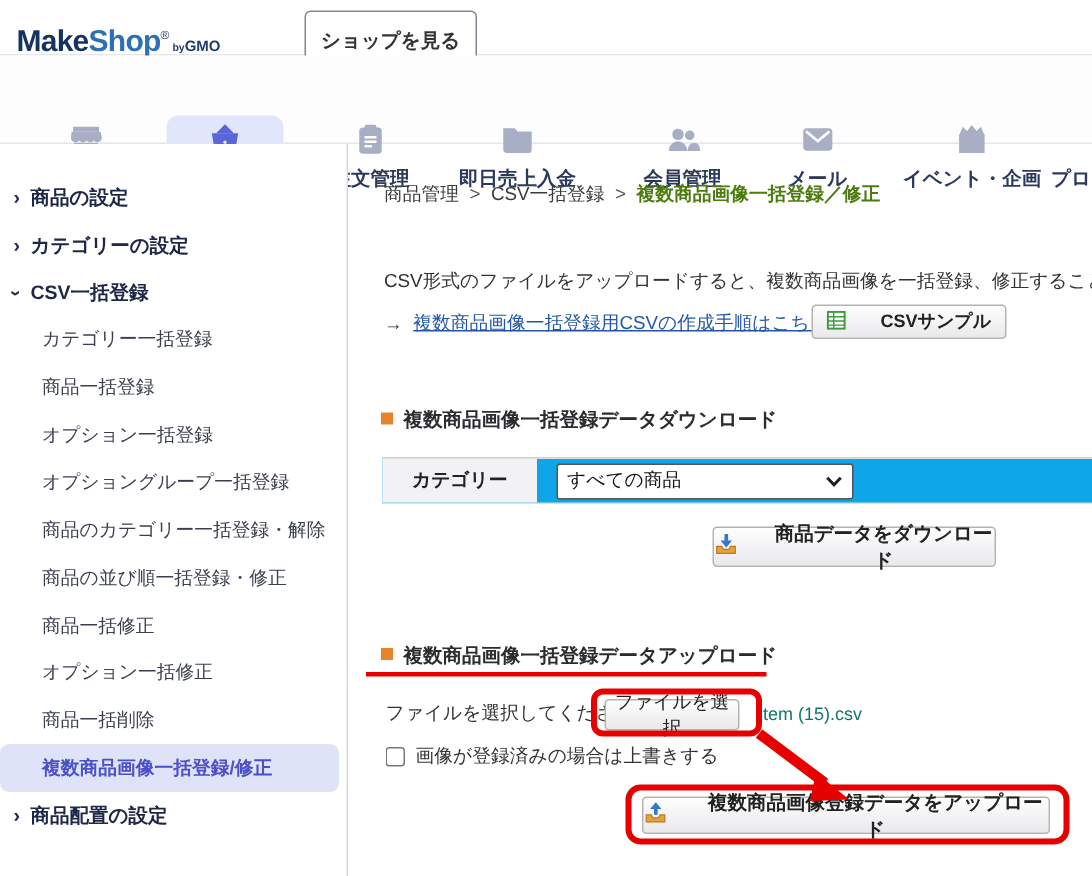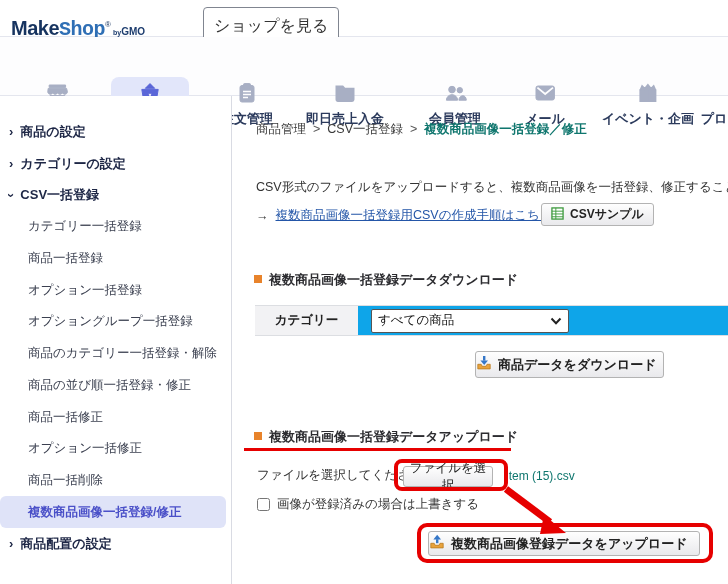--- a/index.html
+++ b/index.html
@@ -4,26 +4,26 @@
 <style>
   * { box-sizing: border-box; margin: 0; padding: 0; }
   html,body { background:#fff; }
   body { font-family: "Liberation Sans", sans-serif; }
   .screen { position:relative; width:728px; height:584px; background:#fff; overflow:hidden; }
 
   
   .topbar { position:absolute; left:0; top:0; width:728px; height:37px; background:#fff; border-bottom:1px solid #e4e6ee; }
   .logo { position:absolute; left:11px; top:6px; display:flex; align-items:baseline; cursor:default; }
   .logo .make { font-size:20px; font-weight:800; color:#16335f; letter-spacing:-0.5px; }
-  .logo .shop { font-size:20px; font-weight:600; color:#2f6fb5; letter-spacing:-0.5px;font-family:Liberation Mono, monospace; }
+  .logo .shop { font-size:20px; font-weight:600; color:#2f6fb5; letter-spacing:-0.5px; }
   .logo .reg { font-size:8px; color:#16335f; vertical-align:super; position:relative; top:-8px; }
   .logo .by { font-size:7px; font-weight:700; color:#1c3c6e; margin-left:2px; }
   .logo .gmo { font-size:10px; font-weight:800; color:#1c3c6e;margin-top:20px; }
   .view-shop-btn { position:absolute; left:203px; top:7px; height:39px; padding:0 10px; display:flex; align-items:center;
-     border:1px solid #80859"0"; border:1px solid #808590; border-radius:4px; background:#fff; font-size:16px; font-weight:400; color:#333; cursor:pointer; }
+     border:1px solid #80859"0"; border:1px solid #808590; border-radius:4px; background:#fff; font-size:13px; font-weight:700; color:#333; cursor:pointer; }
 
   
   .mainnav { position:absolute; left:0; top:37px; width:728px; height:59px; background:#fdfdfe; border-bottom:1px solid #e4e6ee; }
   .nav-item { position:absolute; top:44px; transform:translateX(-50%); display:flex; flex-direction:column; align-items:center; gap:5px; cursor:pointer; }
   .nav-item .nav-label { font-size:13px; font-weight:700; color:#2b3a5c; white-space:nowrap; }
   .nav-item svg { display:block; }
   .nav-item.active { top:40px; background:#e2e6fa; border-radius:8px; padding:4px 13px; }
   .nav-ico { fill:#a8afc4; stroke:#a8afc4; }
   .nav-item.active .nav-ico { fill:#5a66d8; stroke:#5a66d8; }
   .nav-item.textonly { top:73px; }
@@ -34,26 +34,26 @@
   .side-top { padding-left:9px; font-size:13px; font-weight:700; color:#1e2746; gap:7px; }
   .side-sub { padding-left:28px; font-size:12.5px; color:#3b4050; }
   .side-sub.selected { background:#dfe3f8; border-radius:6px; margin-right:5px; color:#4a50c8; font-weight:700; }
   .chev { font-size:13px; font-weight:700; color:#1e2746; display:inline-block; line-height:1; }
   .chev.down { transform:rotate(90deg); }
 
   
   .crumbs { position:absolute; left:256px; top:121px; font-size:12.5px; color:#3a3a3a; white-space:nowrap; }
   .crumbs .sep { margin:0 7px; color:#555; }
   .crumbs .crumb { color:#3a3a3a; }
-  .crumbs .crumb.current { color:#0f766e; font-weight:700; }
+  .crumbs .crumb.current { color:#4d7c0f; font-weight:700; }
   .intro { position:absolute; left:256px; top:179px; font-size:12.5px; color:#333; white-space:nowrap; }
   .guide-row { position:absolute; left:256px; top:207px; font-size:12.5px; color:#333; display:flex; align-items:center; white-space:nowrap; }
   .guide-row .arr { margin-right:7px; }
   .guide-link { color:#2456a8; text-decoration:underline; cursor:pointer; }
-  .btn { display:flex; align-items:center; gap:6px; background:linear-gradient(#fefefe,#e9e9ec);
+  .btn { display:flex; align-items:center; gap:23px; background:linear-gradient(#fefefe,#e9e9ec);
          border:1px solid #b3b3b3; border-radius:3px; color:#222; cursor:pointer; }
   .csv-sample-btn { position:absolute; left:541px; top:203px; height:23px; padding:0 9px; font-size:12px; font-weight:700; }
 
   .section-hd { position:absolute; display:flex; align-items:flex-start; gap:7px; }
   .section-hd .bullet { width:8px; height:8px; background:#e8832b; margin-top:4px; flex:none; }
   .section-hd .hd-text { font-size:13px; font-weight:700; color:#2c2c30; white-space:nowrap; }
 
   .cat-row { position:absolute; left:255px; top:305px; width:473px; height:31px; border-top:1px solid #dcdee2; border-bottom:1px solid #dcdee2; display:flex; background:#0ea5e9; }
   .cat-label { width:103px; height:100%; background:#f2f2f4; display:flex; align-items:center; justify-content:center; font-size:12.5px; font-weight:700; color:#222; }
   .cat-value { display:flex; align-items:center; padding-left:13px; }

